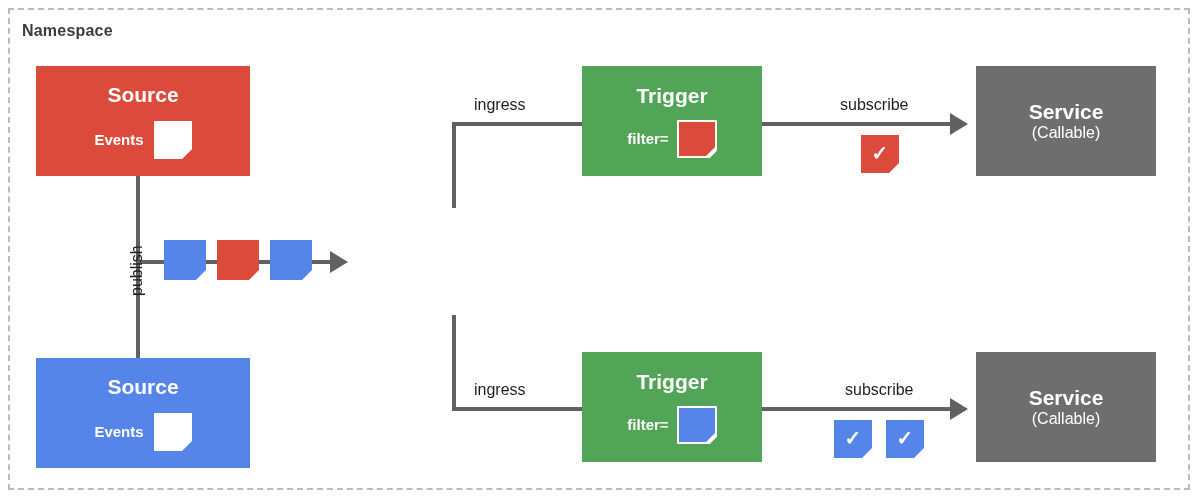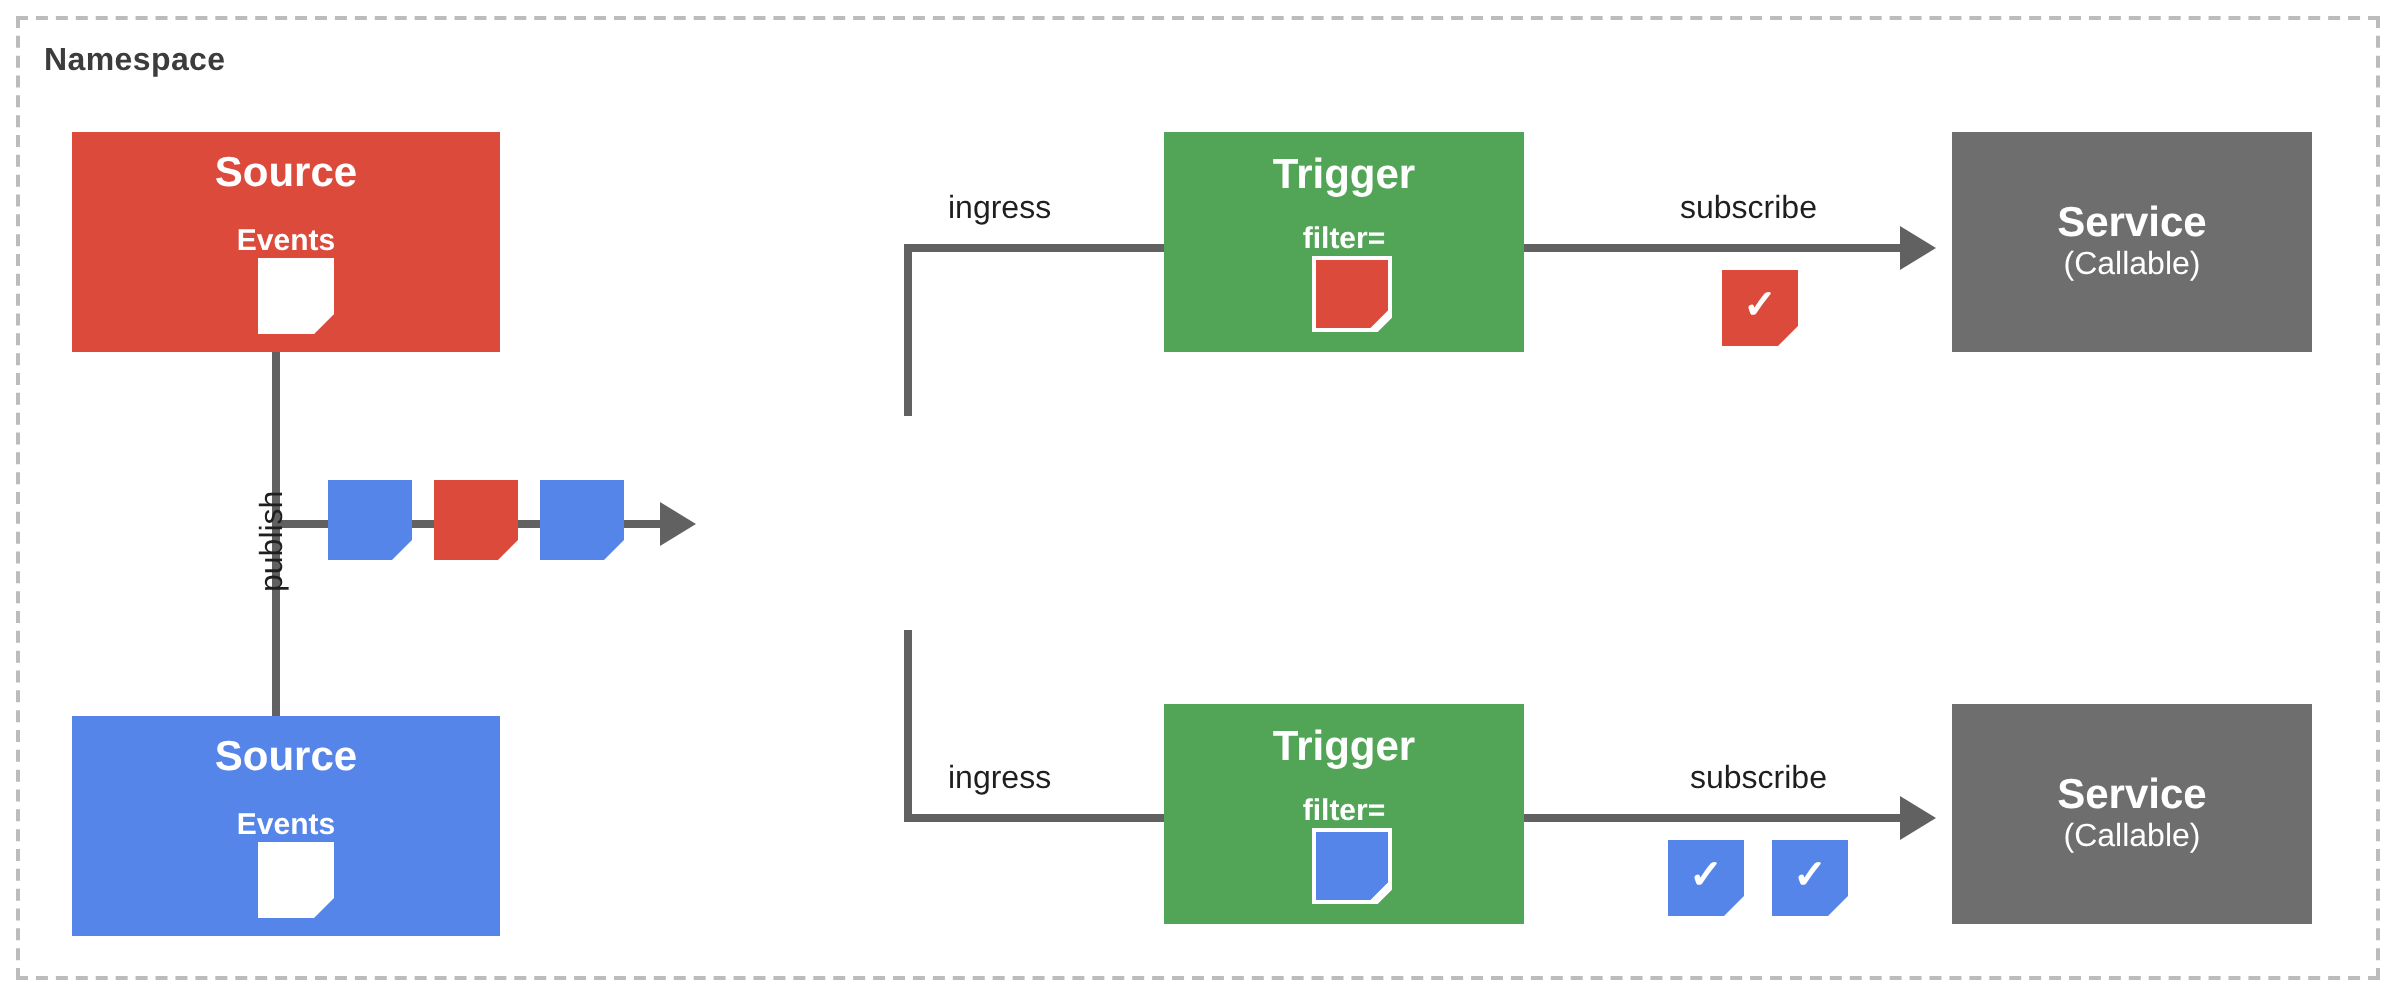--- a/index.html
+++ b/index.html
@@ -56,21 +56,21 @@
   }
   .box-sub {
     font-size: 16px;
     font-weight: normal;
     color: #ffffff;
     line-height: 1.2;
     white-space: nowrap;
   }
   .row {
     display: flex;
-    flex-direction: column;
+    flex-direction: row;
     align-items: center;
     justify-content: center;
   }
   .row-label {
     font-size: 15px;
     font-weight: bold;
     color: #ffffff;
     white-space: nowrap;
   }
   

